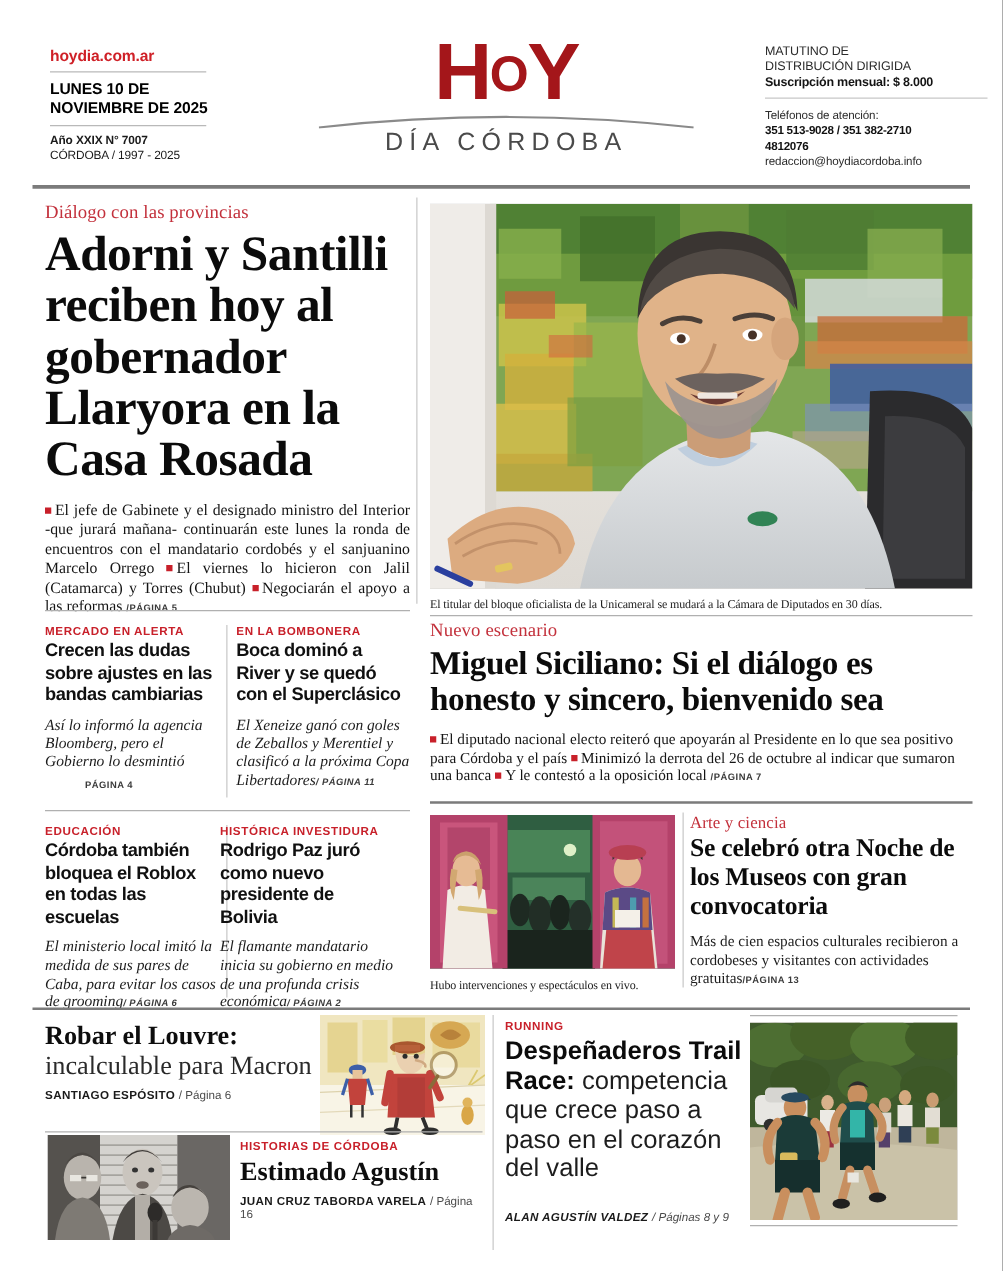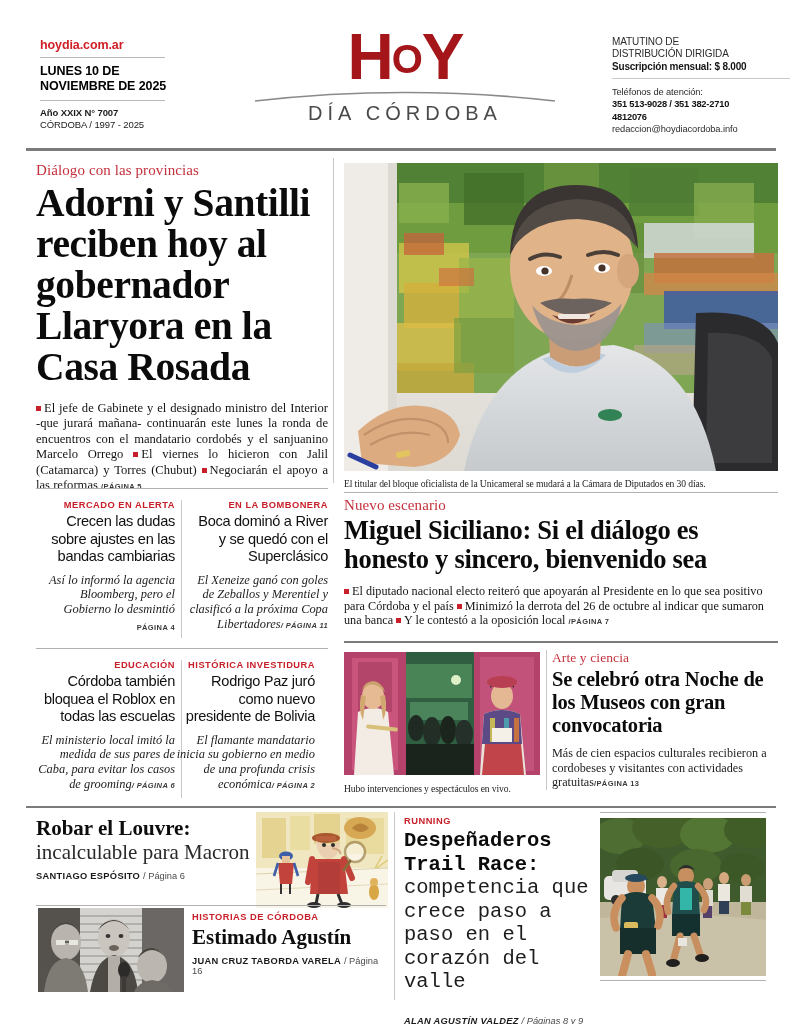--- a/index.html
+++ b/index.html
@@ -49,22 +49,22 @@
     vertical-align:1px;}
 
   
   .lead{position:absolute;left:36px;top:162px;width:292px;}
   .lead h1{margin:4px 0 0 0;font-family:"Liberation Serif", serif;font-weight:bold;
     font-size:39.5px;line-height:41px;color:#0b0b0b;letter-spacing:-0.4px;}
   .lead-body{margin-top:13px;font-family:"Liberation Serif", serif;font-size:12.6px;
     line-height:15.4px;color:#141414;text-align:justify;}
 
   
-  .colstory{position:absolute;text-align:right;}
-  .colstory h3{margin:0;font-family:"Liberation Sans", sans-serif;font-weight:normal;
+  .colstory{position:absolute;}
+  .colstory h3{margin:0;font-family:"Liberation Sans", sans-serif;font-weight:bold;
     font-size:14.6px;line-height:17.5px;color:#101010;letter-spacing:-0.3px;}
   .colstory p{margin:7px 0 0 0;font-family:"Liberation Serif", serif;font-style:italic;
     font-size:12.4px;line-height:14.8px;color:#1c1c1c;}
 
   
   .photo{position:absolute;overflow:hidden;background:#cfcfcf;}
   .caption{position:absolute;font-family:"Liberation Serif", serif;font-size:9.6px;
     color:#1c1c1c;letter-spacing:-0.1px;}
 
   
@@ -90,21 +90,21 @@
   .byline{font-family:"Liberation Sans", sans-serif;font-size:9.3px;color:#1a1a1a;
     letter-spacing:0.3px;margin-top:7px;}
   .byline b{font-weight:bold;}
   .byline span.pg{color:#4a4a4a;font-weight:normal;letter-spacing:0;}
 
   .historias{position:absolute;left:192px;top:912px;width:196px;}
   .historias h3{margin:2px 0 0 0;font-family:"Liberation Serif", serif;font-weight:bold;
     font-size:21px;line-height:24px;color:#0d0d0d;}
 
   .running{position:absolute;left:404px;top:816px;width:190px;}
-  .running .rh{font-family:Liberation Mono, monospace;font-size:20.5px;line-height:23.5px;
+  .running .rh{font-family:Liberation Sans, sans-serif;font-size:20.5px;line-height:23.5px;
     color:#1d1d1d;}
   .running .rh b{font-weight:bold;color:#0b0b0b;}
 
   
   .art{position:absolute;overflow:hidden;}
   svg{display:block;}
 </style>
 </head>
 <body>
 

